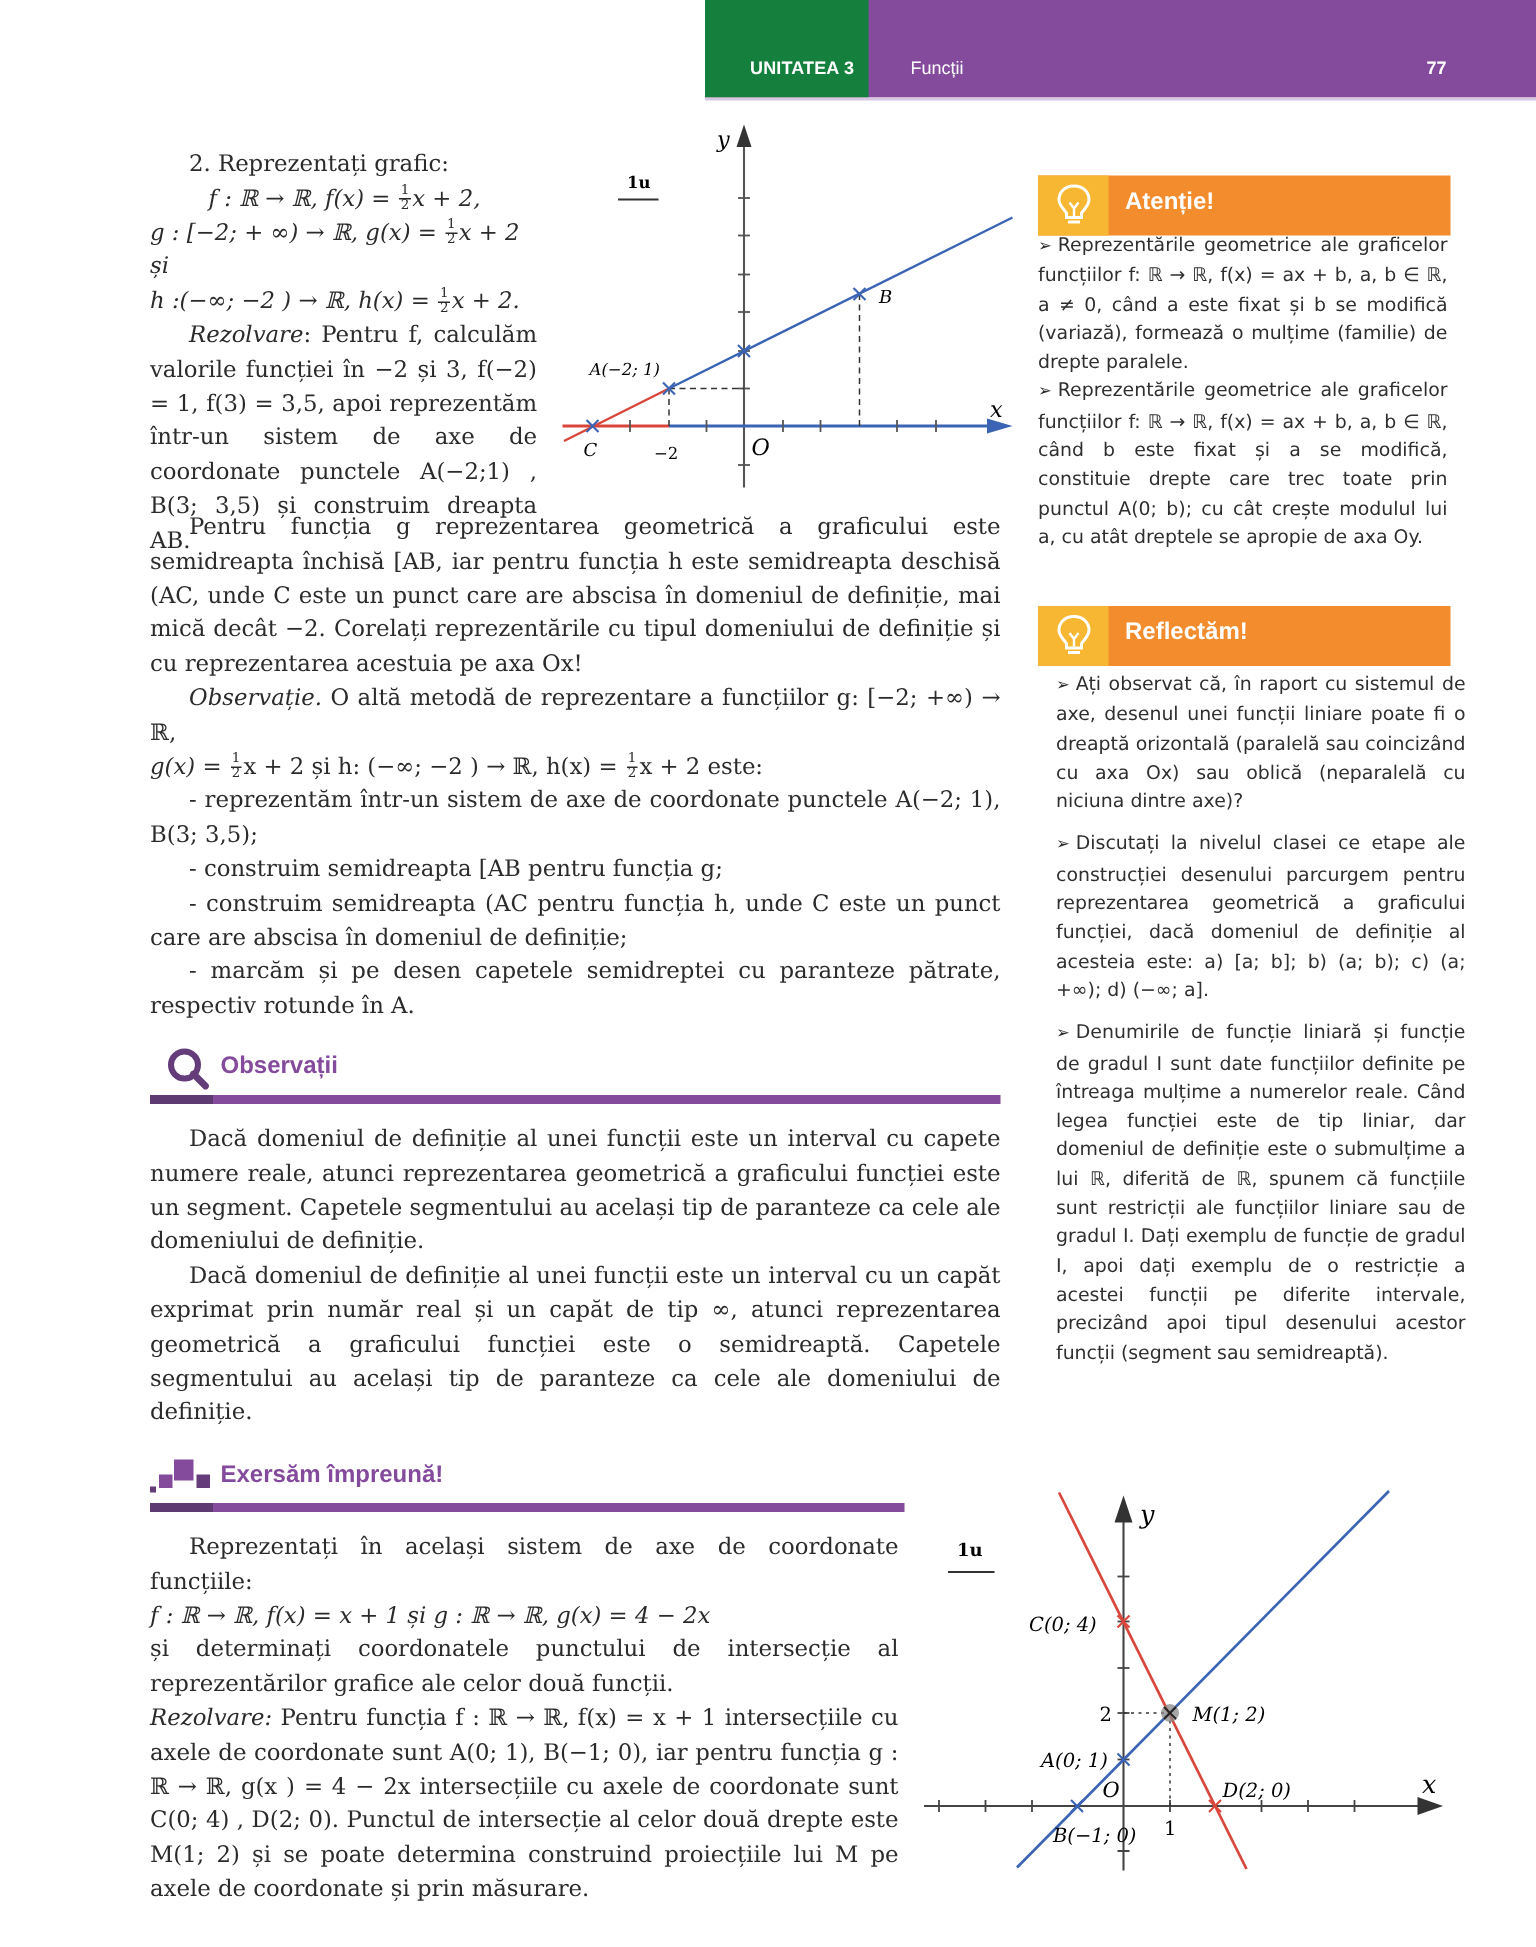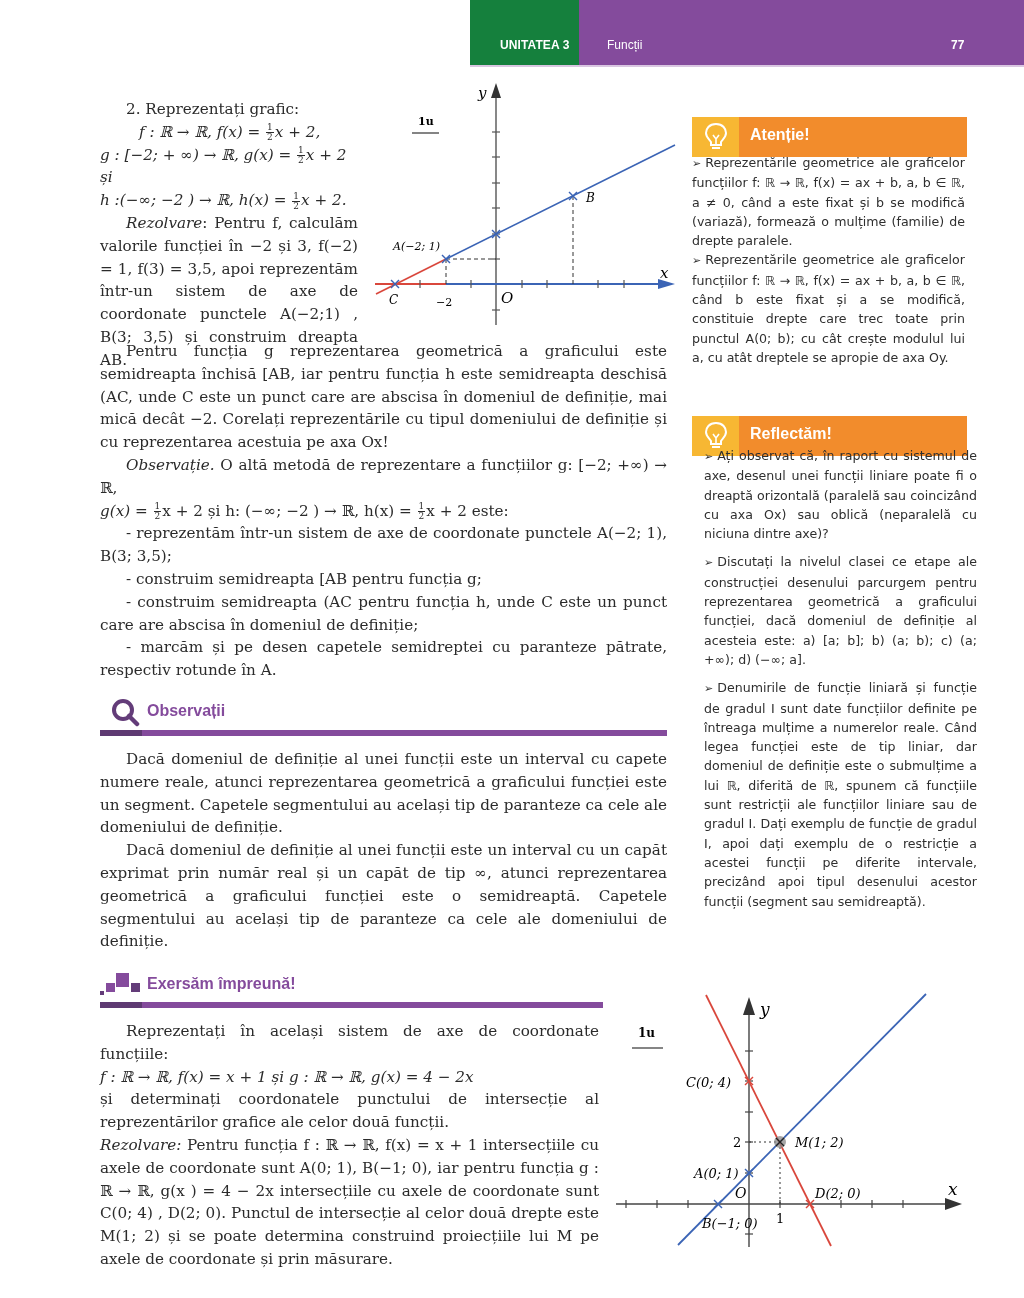--- a/index.html
+++ b/index.html
@@ -240,21 +240,21 @@
       <path d="M9 13 L12 17 L15 13 M12 17 L12 22" fill="none" stroke="#fff" stroke-width="1.6"></path>
     </svg>
   </div>
   <span class="lbl">Atenție!</span>
 </div>
 <div class="sb-txt" style="top:153px;">
   <p><span class="arrow">➢</span><span>Reprezentările geometrice ale graficelor funcțiilor f: ℝ → ℝ, f(x) = ax + b, a, b ∈ ℝ, a ≠ 0, când a este fixat și b se modifică (variază), formează o mulțime (familie) de drepte paralele.</span></p>
   <p><span class="arrow">➢</span><span>Reprezentările geometrice ale graficelor funcțiilor f: ℝ → ℝ, f(x) = ax + b, a, b ∈ ℝ, când b este fixat și a se modifică, constituie drepte care trec toate prin punctul A(0; b); cu cât crește modulul lui a, cu atât dreptele se apropie de axa Oy.</span></p>
 </div>
 
-<div class="sb-head" style="top:416px;">
+<div class="sb-head" style="top:404px;">
   <div class="ic">
     <svg width="24" height="30" viewBox="0 0 24 30">
       <path d="M12 2 C5 2 2 7 2 11 C2 15 5 17 7 20 L7 23 L17 23 L17 20 C19 17 22 15 22 11 C22 7 19 2 12 2 Z" fill="none" stroke="#fff" stroke-width="2"></path>
       <line x1="8" y1="26" x2="16" y2="26" stroke="#fff" stroke-width="2"></line>
       <path d="M9 13 L12 17 L15 13 M12 17 L12 22" fill="none" stroke="#fff" stroke-width="1.6"></path>
     </svg>
   </div>
   <span class="lbl">Reflectăm!</span>
 </div>
 <div class="sb-txt" style="top:446px;margin-left:12px;">

